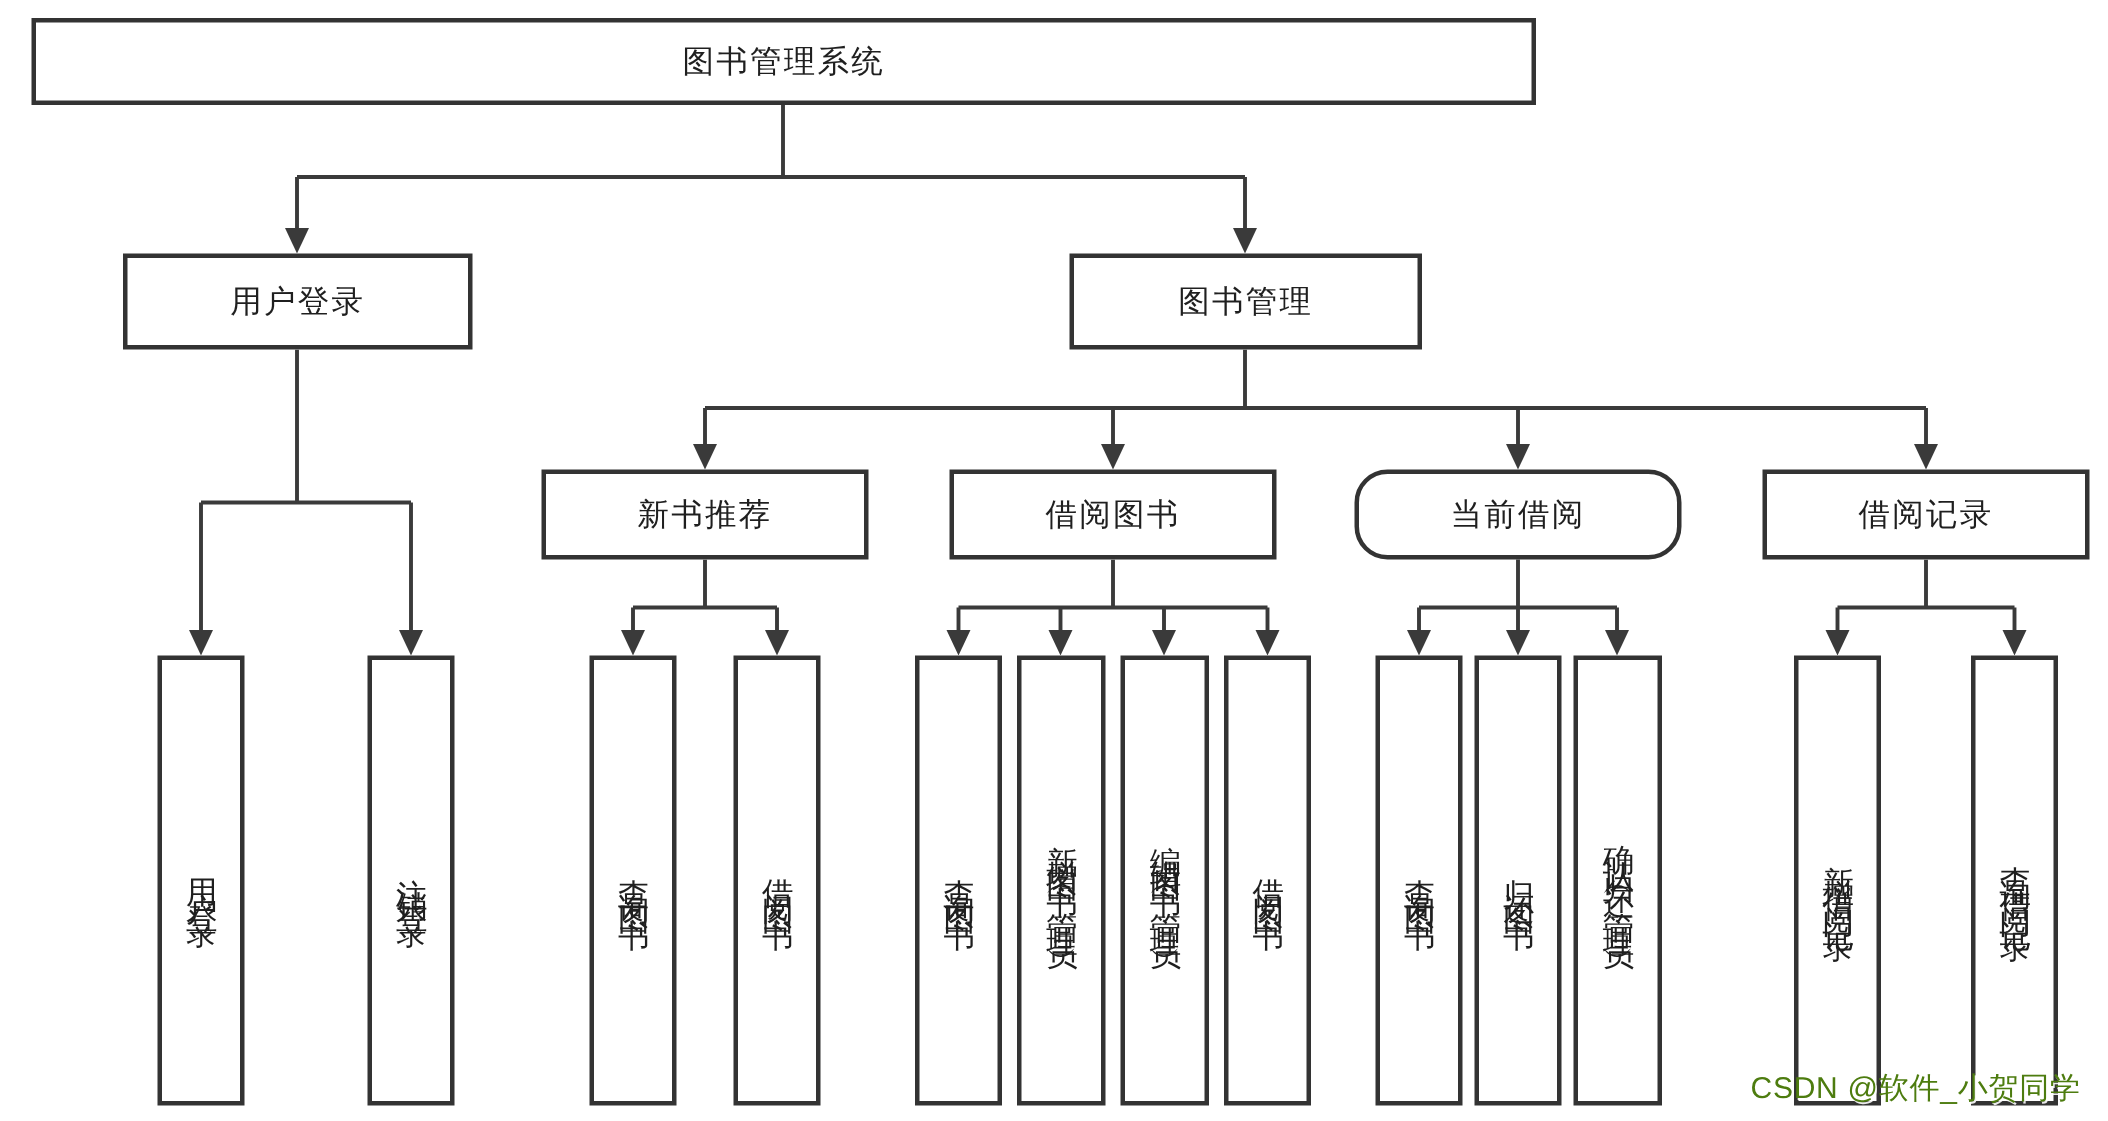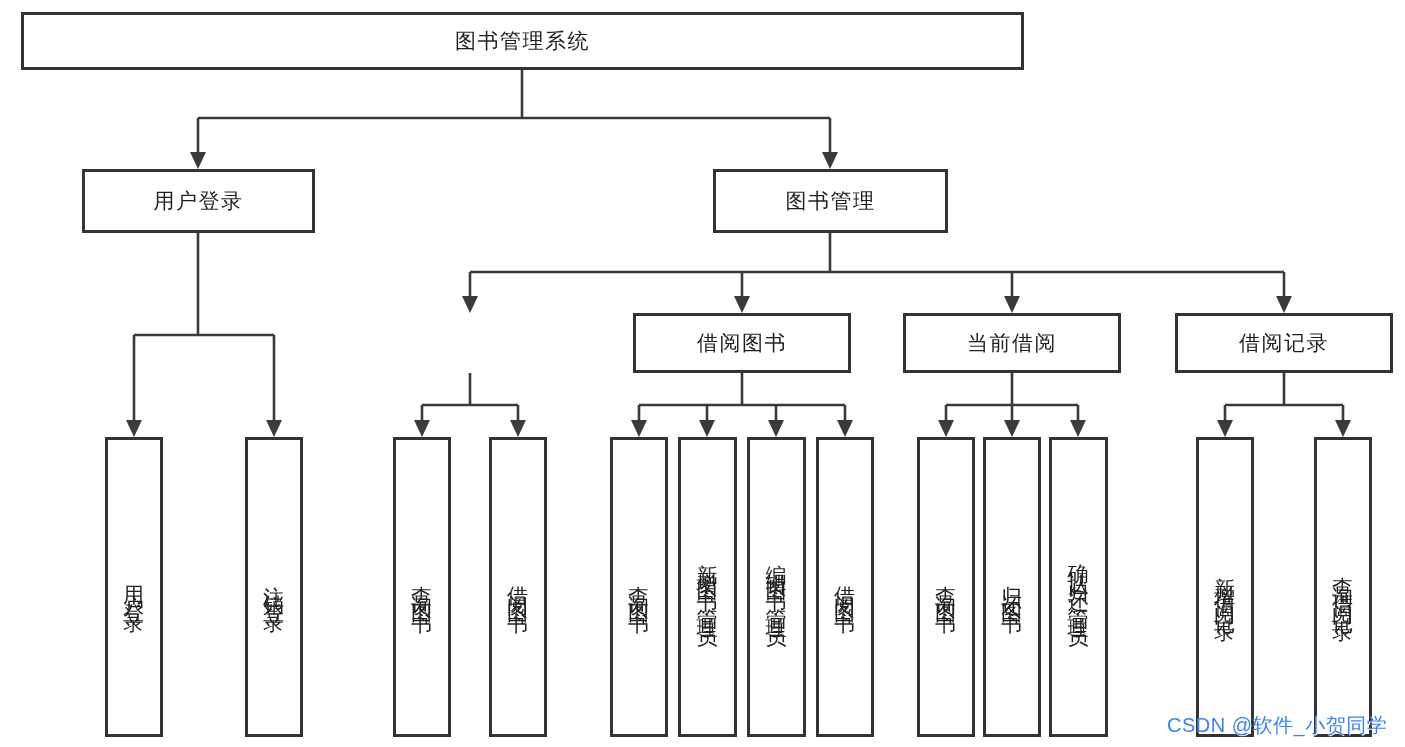--- a/index.html
+++ b/index.html
@@ -29,21 +29,21 @@
     writing-mode:vertical-rl;
     font-size:21px;
     font-weight:500;
     letter-spacing:9px;
     line-height:1;
     white-space:nowrap;
   }
   .watermark{
     position:absolute;left:1167px;top:712px;
     font-size:20px;letter-spacing:0.5px;
-    color:#3b82f6;
+    color:#4d7c0f;
     text-shadow:1px 1px 0 rgba(255,255,255,0.9);
     white-space:nowrap;
   }
   .wire{stroke:#3a3a3a;stroke-width:2.6;fill:none;}
   .arrow{fill:#3a3a3a;stroke:none;}
 </style>
 </head>
 <body>
 
 <div class="canvas">
@@ -128,24 +128,27 @@
     <span>图书管理系统</span>
   </div>
 
   <div class="node" style="left:82px;top:169px;width:233px;height:64px;">
     <span>用户登录</span>
   </div>
   <div class="node" style="left:713px;top:169px;width:235px;height:64px;justify-content:center;">
     <span>图书管理</span>
   </div>
 
+  <div class="node" style="left:361px;top:313px;width:218px;height:60px;">
+    <span>新书推荐</span>
+  </div>
   <div class="node" style="left:633px;top:313px;width:218px;height:60px;">
     <span>借阅图书</span>
   </div>
-  <div class="node" style="left:903px;top:313px;width:218px;height:60px;">
+  <div class="node" style="left:903px;top:313px;width:218px;height:60px;border-radius:22px;">
     <span>当前借阅</span>
   </div>
   <div class="node" style="left:1175px;top:313px;width:218px;height:60px;justify-content:center;">
     <span>借阅记录</span>
   </div>
 
   <div class="leaf" style="left:105px;top:437px;width:58px;height:300px;">
     <span class="vtext">用户登录</span>
   </div>
   <div class="leaf" style="left:245px;top:437px;width:58px;height:300px;">

